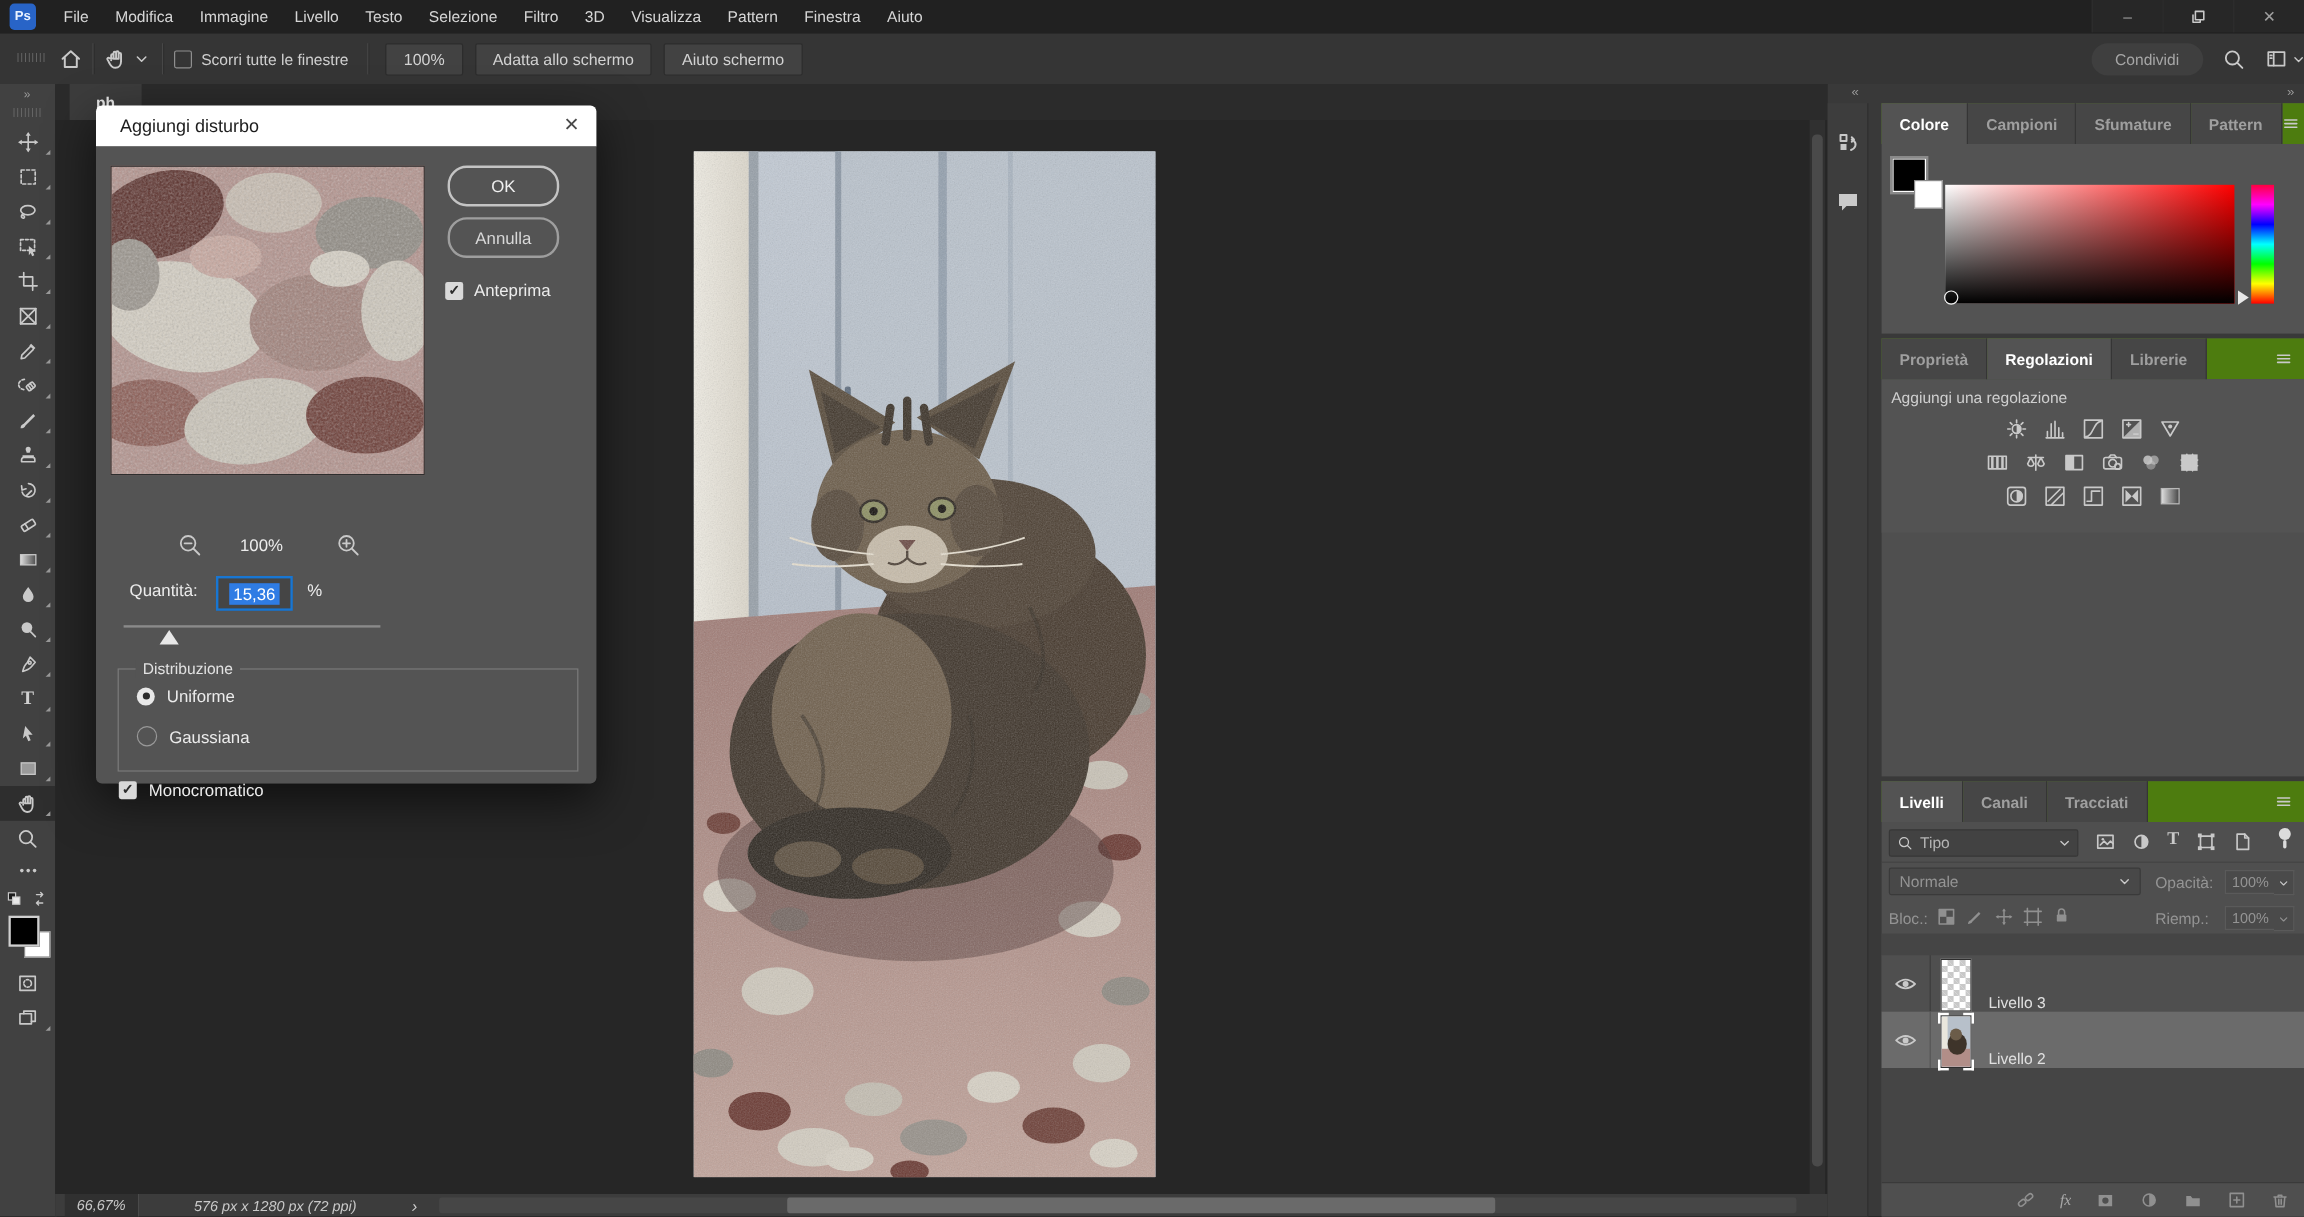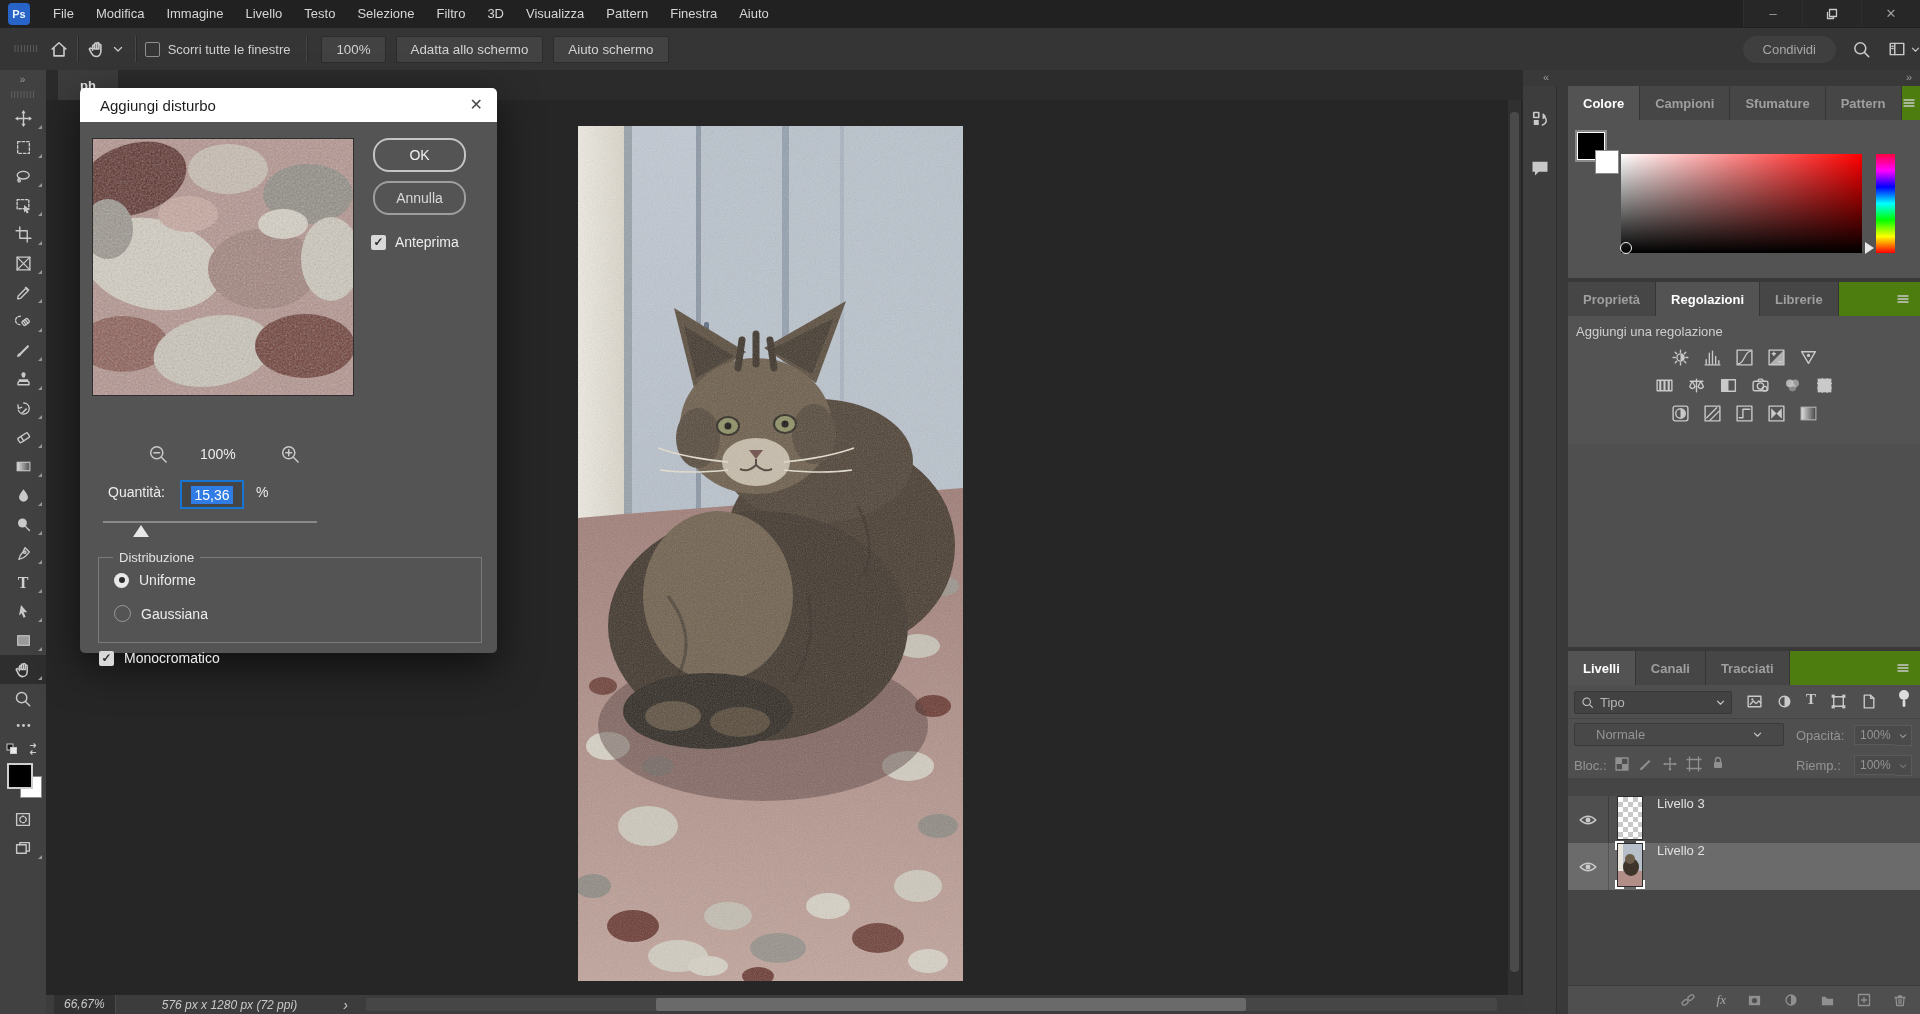--- a/index.html
+++ b/index.html
@@ -76,21 +76,21 @@
   .huearrow{position:absolute;left:297px;top:122px;width:0;height:0;border-top:6px solid transparent;border-bottom:6px solid transparent;border-left:9px solid #e8e8e8;}
   .fgswatch{position:absolute;left:9px;top:12px;width:26px;height:26px;background:#000;border:1px solid #fff;outline:2px solid #8a8a8a;}
   .bgswatch{position:absolute;left:27px;top:30px;width:22px;height:22px;background:#fff;border:1px solid #8a8a8a;}
   .adjrow{display:flex;justify-content:center;gap:13px;margin-top:9px;}
   .searchbox{position:absolute;left:6px;top:6px;width:158px;height:23px;background:#424242;border:1px solid #373737;border-radius:2px;display:flex;align-items:center;color:#b5b5b5;font-size:13px;gap:6px;padding:0 6px;box-sizing:border-box;}
   .selbox{background:#484848;border:1px solid #3a3a3a;border-radius:2px;color:#949494;font-size:13px;display:flex;align-items:center;}
   .vlabel{color:#949494;font-size:13px;}
   .valbox{border:1px solid #5a5a5a;background:#4a4a4a;color:#949494;font-size:12px;padding:2px 5px;}
   .valchev{border:1px solid #5a5a5a;border-left:none;background:#4a4a4a;padding:2px 4px;color:#8a8a8a;font-size:9px;}
   .layer-list{position:absolute;left:0;top:127px;width:352px;height:207px;background:#454545;}
-  .lrow{position:absolute;left:0;width:352px;height:47px;display:flex;align-items:flex-start;}
+  .lrow{position:absolute;left:0;width:352px;height:47px;display:flex;align-items:flex-end;}
   .lrow .name{color:#e0e0e0;font-size:13px;margin-left:14px;}
   .eyecell{width:40px;display:flex;justify-content:center;border-right:1px solid #3c3c3c;height:47px;align-items:center;}
   .thumb{width:24px;height:42px;margin-left:8px;background:#fff;position:relative;border:1px solid #2e2e2e;}
   .checker{background-image:linear-gradient(45deg,#c8c8c8 25%,transparent 25%,transparent 75%,#c8c8c8 75%),linear-gradient(45deg,#c8c8c8 25%,#ffffff 25%,#ffffff 75%,#c8c8c8 75%);background-size:10px 10px;background-position:0 0,5px 5px;}
   .bracket{position:absolute;width:7px;height:7px;border:2px solid #fff;}
   .layers-bottom{position:absolute;left:0;top:334px;width:352px;height:29px;background:#4f4f4f;border-top:1px solid #3a3a3a;display:flex;align-items:center;justify-content:flex-end;gap:20px;padding-right:12px;box-sizing:border-box;}
   .fxtxt{font-size:13px;font-style:italic;color:#a8a8a8;font-family:"Liberation Serif",serif;}
   .hdrlabel{color:#cfcfcf;font-size:13px;}
 </style>
 </head>
@@ -663,21 +663,21 @@
           </span>
         <span class="abs" style="left:328px;top:4px">
             <svg class="ic" width="16" height="22" viewBox="0 0 16 22">
               <circle cx="8" cy="6" r="5" fill="#dcdcdc"></circle>
               <rect x="6.6" y="11" width="2.8" height="7" rx="1.4" fill="#dcdcdc"></rect>
             </svg>
           </span>
       </div>
 
       <div style="position:relative;height:31px;border-top:1px solid #444;">
-        <div class="selbox" style="position:absolute;left:6px;top:4px;width:210px;height:23px;padding:0 21px;box-sizing:border-box;">
+        <div class="selbox" style="position:absolute;left:6px;top:4px;width:210px;height:23px;padding:0 8px;box-sizing:border-box;">
           <span>Normale</span>
           <svg class="ic" width="9" height="7" viewBox="0 0 10 8" style="margin-left:auto">
               <path class="st" stroke="#7e7e7e" d="M1.5 2.5 5 6l3.5-3.5"></path>
             </svg>
         </div>
         <span class="vlabel abs" style="left:228px;top:9px">Opacità:</span>
         <span class="valbox abs" style="left:286px;top:6px">100%</span>
         <span class="valchev abs" style="left:327px;top:6px;height:15px;display:flex;align-items:center">
             <svg class="ic" width="8" height="6" viewBox="0 0 10 8">
               <path class="st" stroke="#7e7e7e" d="M1.5 2.5 5 6l3.5-3.5"></path>

